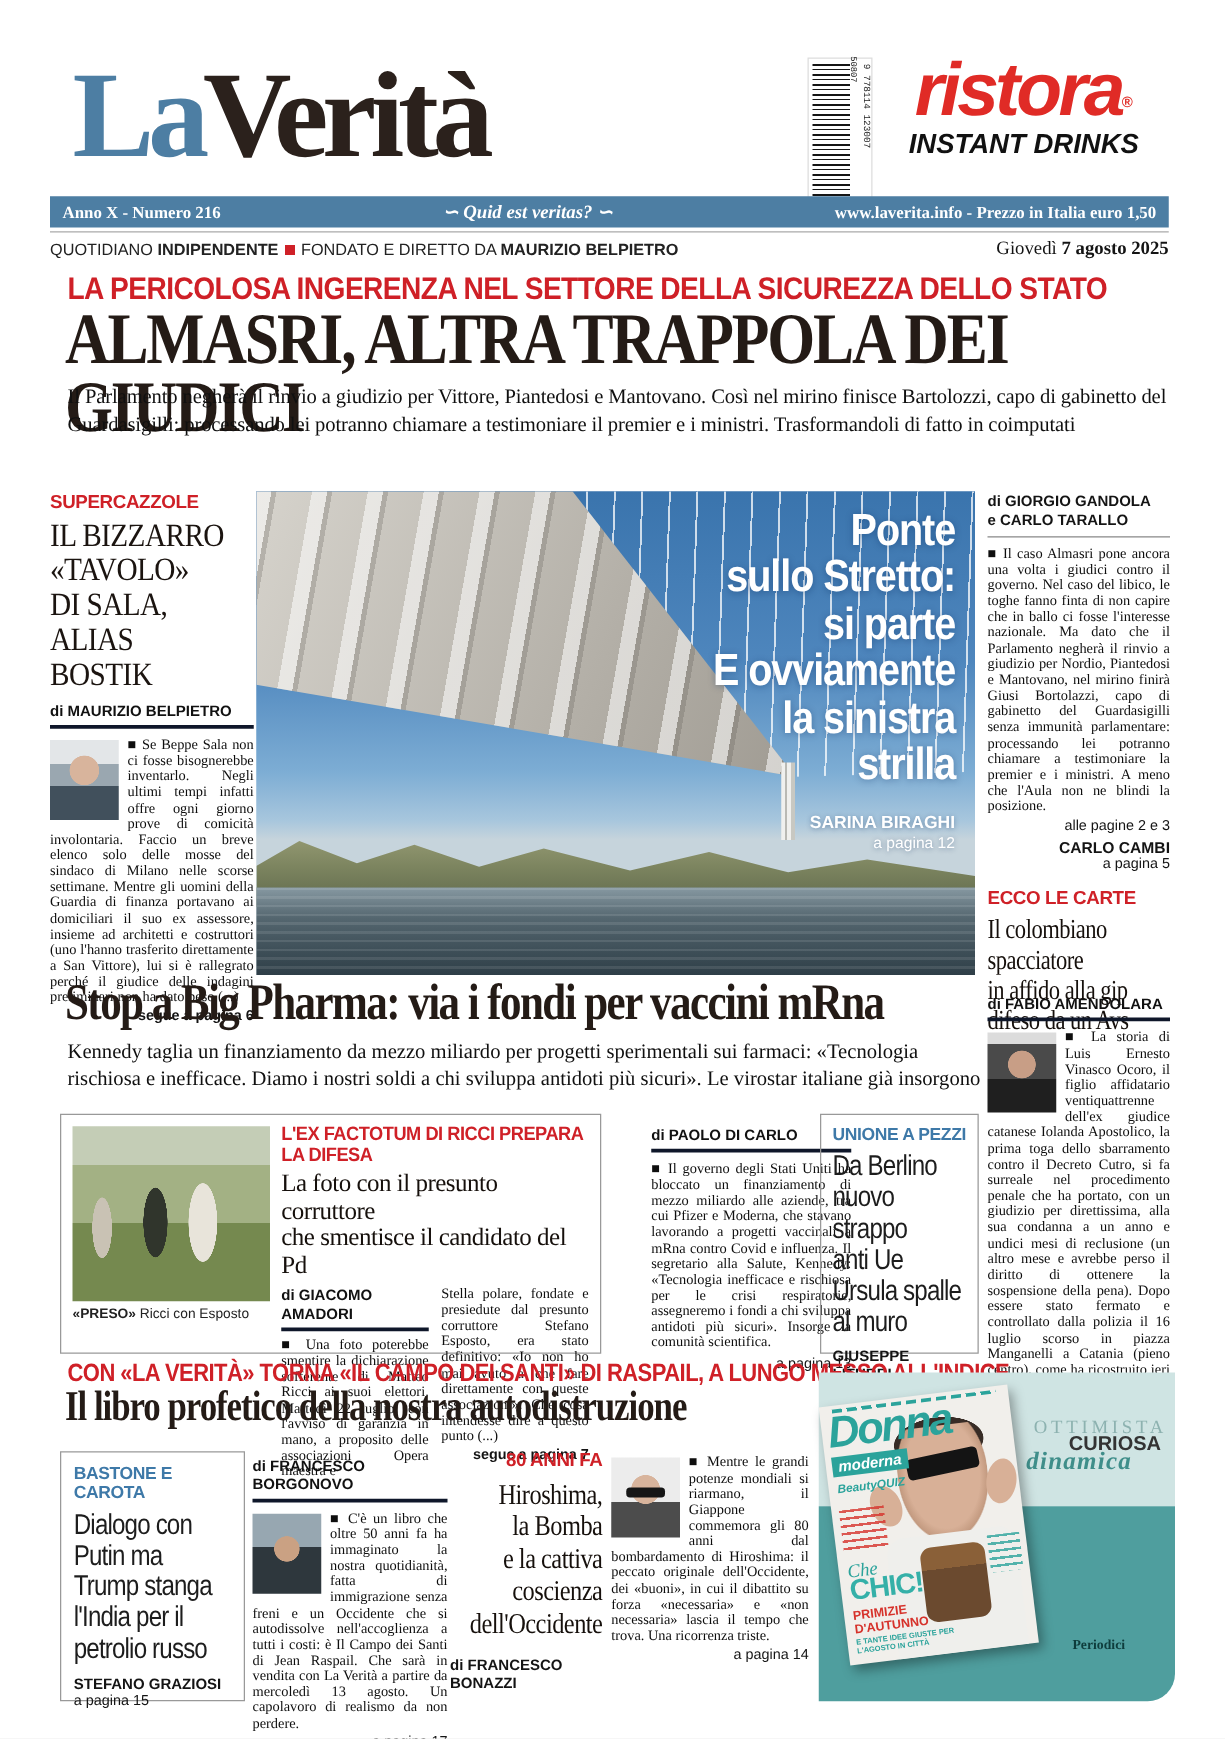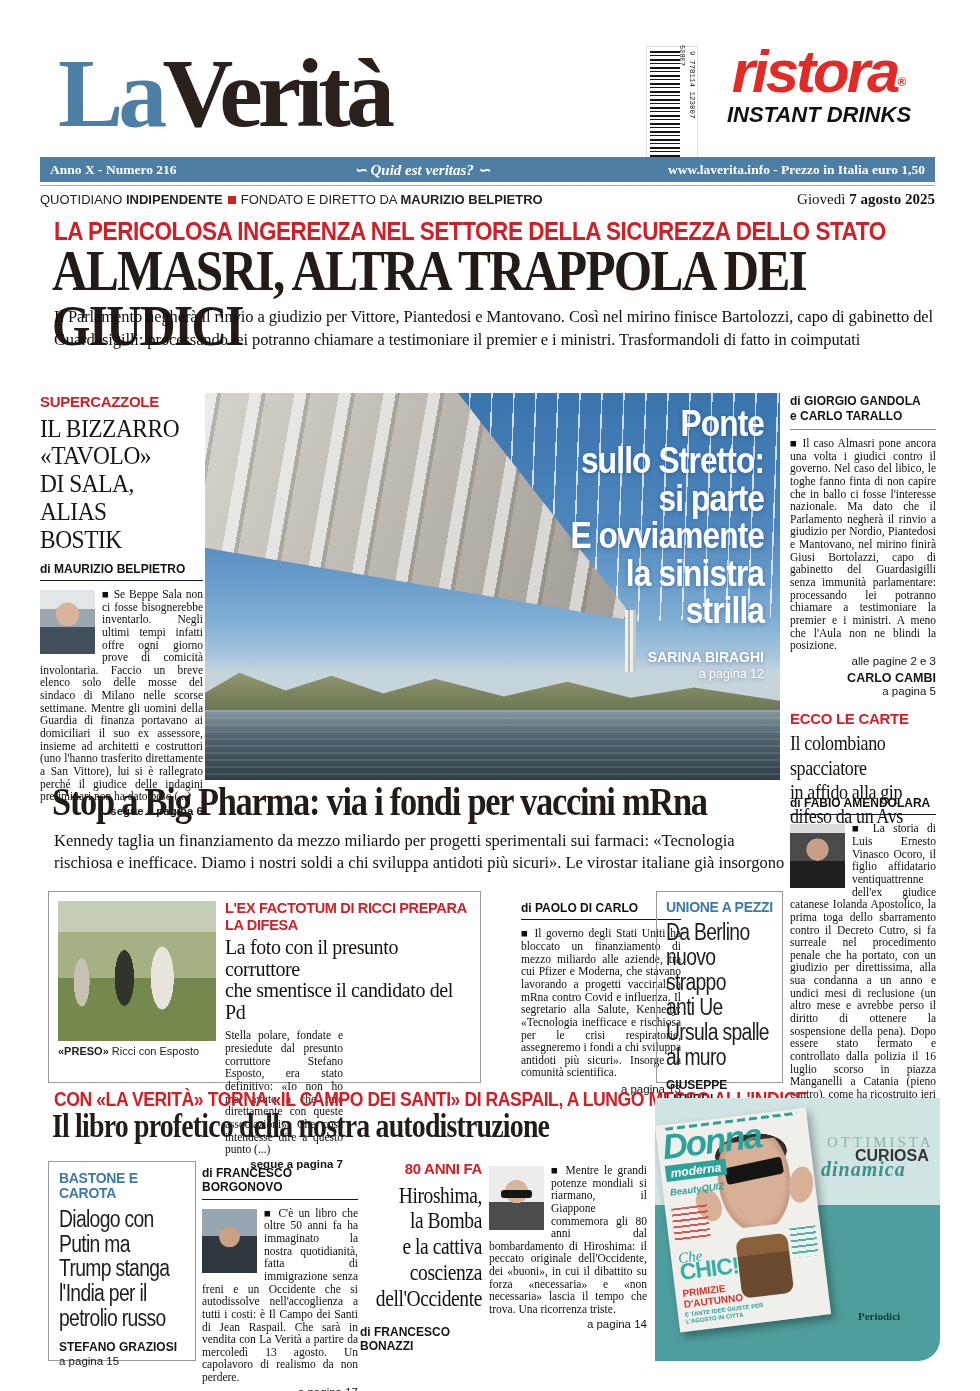--- a/index.html
+++ b/index.html
@@ -32,21 +32,21 @@
   
   .kicker1{left:54px;top:219px;font:900 25px/1 "Liberation Sans",sans-serif;color:#cf2027;letter-spacing:-0.5px;
            transform:scaleX(.9);transform-origin:left top;width:1000px;}
   .headline1{left:52px;top:243px;font-weight:900;font-size:58px;line-height:.95;color:#241b16;letter-spacing:-2px;
              transform:scaleX(.85);transform-origin:left top;width:1100px;}
   .deck1{left:54px;top:306px;width:884px;font-size:16.5px;line-height:1.38;color:#101010;letter-spacing:-0.1px;}
   .quote1{left:54px;top:354px;width:920px;font:italic bold 22.5px/1.1 "Liberation Serif",serif;color:#181818;letter-spacing:-0.3px;}
   
   .label-red{font:900 15px/1.1 "Liberation Sans",sans-serif;color:#cf2027;letter-spacing:-0.3px;}
   .label-blue{font:900 14px/1.1 "Liberation Sans",sans-serif;color:#3e79a8;letter-spacing:-0.3px;}
-  .byline{font:bold 12px/1.2 "Liberation Sans",sans-serif;color:#111;border-bottom:1px solid #0f172a;padding-bottom:4px;margin:8px 0 7px;}
+  .byline{font:bold 12px/1.2 "Liberation Sans",sans-serif;color:#111;border-bottom:3px solid #0f172a;padding-bottom:4px;margin:8px 0 7px;}
   .body{font:11.5px/1.1 "Liberation Serif",serif;text-align:justify;color:#0e0e0e;}
   .more{font:11.5px "Liberation Sans",sans-serif;text-align:right;margin-top:2px;font-weight:bold;}
   .pageref{font:11.5px "Liberation Sans",sans-serif;text-align:right;}
   .portrait{width:55px;height:64px;float:left;margin:2px 7px 2px 0;position:relative;}
   .p-belpietro{background:radial-gradient(circle at 50% 38%,#d8b49c 0 24%,rgba(0,0,0,0) 25%),
      linear-gradient(180deg,#e3e6e8 0 30%,#9aa7b0 30% 58%,#41505c 58% 100%);}
   .p-amendolara{background:radial-gradient(circle at 50% 40%,#c89e86 0 23%,rgba(0,0,0,0) 24%),
      linear-gradient(180deg,#dcdcdc 0 14%,#4a4a4a 14% 58%,#1f1f1f 58% 100%);}
   .p-borgonovo{background:radial-gradient(circle at 50% 44%,#caa183 0 22%,rgba(0,0,0,0) 23%),
      linear-gradient(180deg,#97a7b1 0 42%,#2e373d 42% 100%);}
@@ -273,20 +273,24 @@
     <div class="ricci-photo"></div>
     <div class="ricci-cap"><b>«PRESO»</b><span> Ricci con Esposto</span></div>
     <div class="ricci-right">
       <div class="ricci-k">L'EX FACTOTUM DI RICCI PREPARA LA DIFESA</div>
       <div class="ricci-h">
           <div>La foto con il presunto corruttore</div>
           <div>che smentisce il candidato del Pd</div>
         </div>
       <div class="ricci-cols">
         <div class="c">
+          <div class="byline">di GIACOMO AMADORI</div>
+          <div class="body">■ Una foto poterebbe smentire la dichiarazione sofferente di Matteo Ricci ai suoi elettori. Martedì 22 luglio, con l'avviso di garanzia in mano, a proposito delle associazioni Opera maestra e</div>
+        </div>
+        <div class="c">
           <div class="body">Stella polare, fondate e presiedute dal presunto corruttore Stefano Esposto, era stato definitivo: «Io non ho mai avuto a che fare direttamente con queste associazioni». Che cosa intendesse dire a questo punto (...)</div>
           <div class="more">segue a pagina 7</div>
         </div>
       </div>
     </div>
   </div>
 
   <div class="abs col-dicarlo">
     <div class="byline">di PAOLO DI CARLO</div>
     <div class="body">■ Il governo degli Stati Uniti ha bloccato un finanziamento di mezzo miliardo alle aziende, tra cui Pfizer e Moderna, che stavano lavorando a progetti vaccinali a mRna contro Covid e influenza. Il segretario alla Salute, Kennedy: «Tecnologia inefficace e rischiosa per le crisi respiratorie, assegneremo i fondi a chi sviluppa antidoti più sicuri». Insorge la comunità scientifica.</div>

